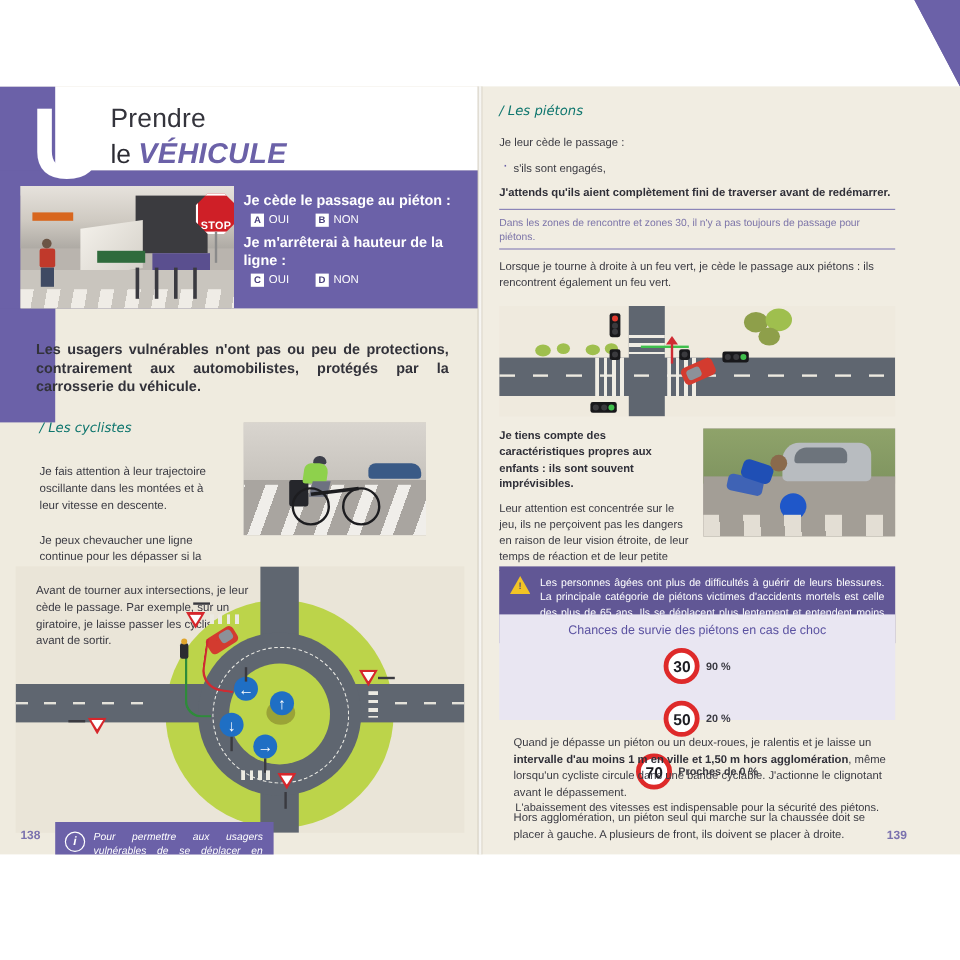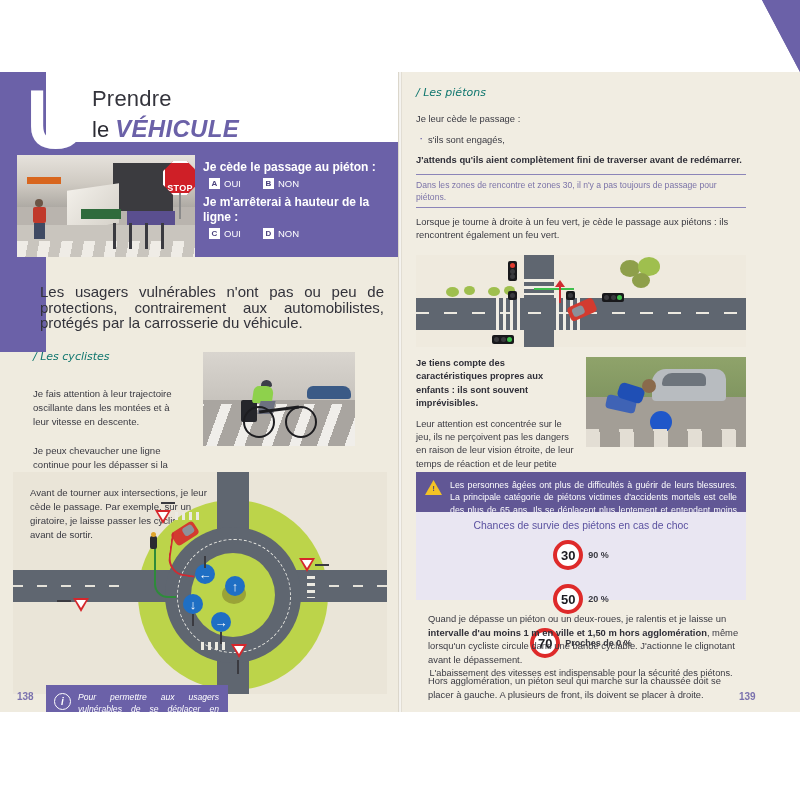--- a/index.html
+++ b/index.html
@@ -63,21 +63,21 @@
   .stop-oct span{color:#fff;font-size:9px;font-weight:bold;letter-spacing:.3px;}
   .stop-pole{position:absolute;left:16px;top:32px;width:2px;height:26px;background:#8a8a8a;}
 
   .quiz{position:absolute;left:203px;top:88px;width:180px;z-index:7;color:#fff;}
   .quiz .q{font-size:12px;font-weight:bold;line-height:15px;}
   .quiz .opts{margin:3px 0 6px 6px;display:flex;gap:22px;font-size:9.5px;}
   .quiz .opt{display:flex;align-items:center;gap:4px;}
   .chip{display:inline-block;width:11px;height:11px;background:#fff;color:#4b427e;
     font-size:8px;font-weight:bold;text-align:center;line-height:11px;}
 
-  .lead{position:absolute;left:40px;top:212px;width:344px;font-size:15px;font-weight:normal;
+  .lead{position:absolute;left:30px;top:212px;width:344px;font-size:12px;font-weight:bold;
     line-height:15.5px;text-align:justify;color:#32323a;}
 
   .hsec{font-family:"DejaVu Sans",sans-serif;color:#0f766e;font-size:11px;font-style:italic;}
   .hsec .slash{font-weight:normal;}
 
   .cyc-head{position:absolute;left:33px;top:278px;}
   .cyc-body{position:absolute;left:33px;top:300px;width:155px;font-size:9.6px;line-height:14px;color:#3a3a42;}
   .cyc-body p{margin:15px 0 9px 0;}
 
   .cyc-photo{position:absolute;left:203px;top:280px;width:152px;height:94px;overflow:hidden;background:#cdc9c4;}

